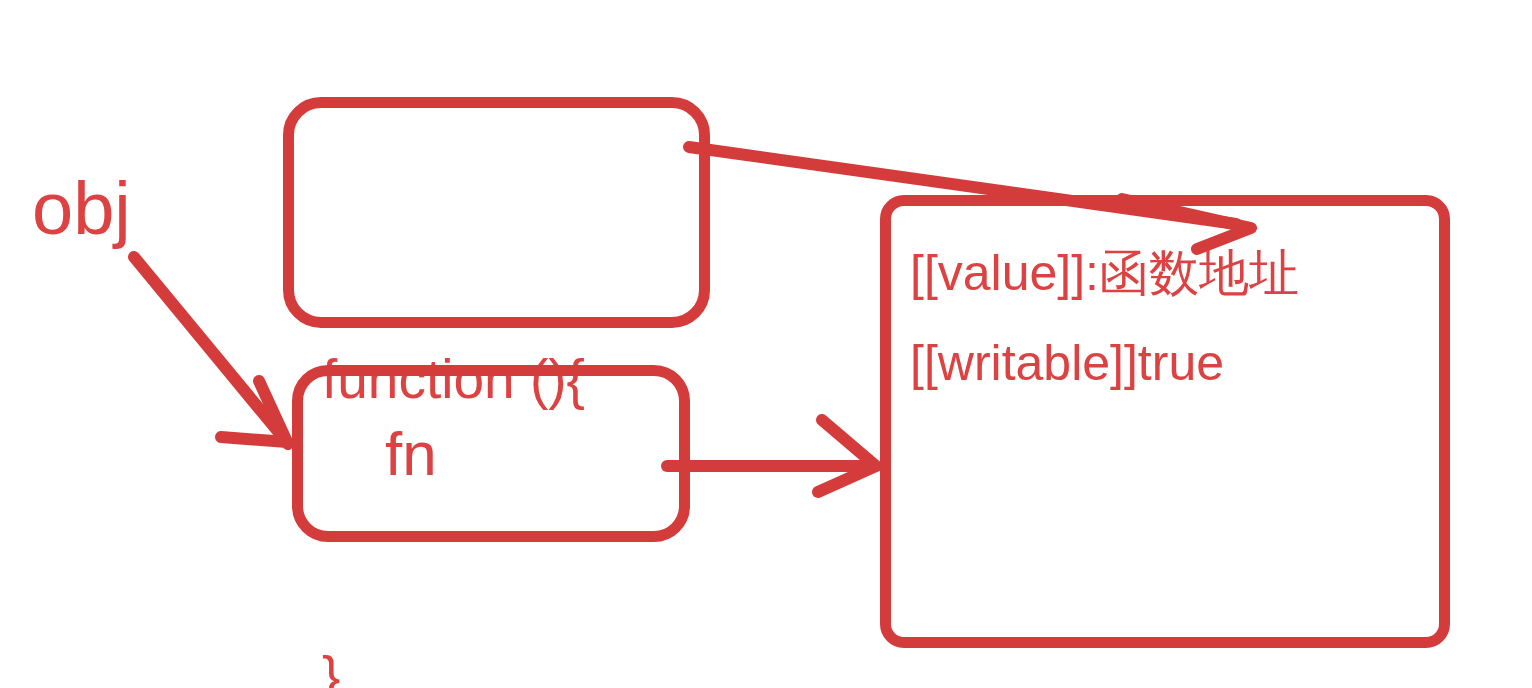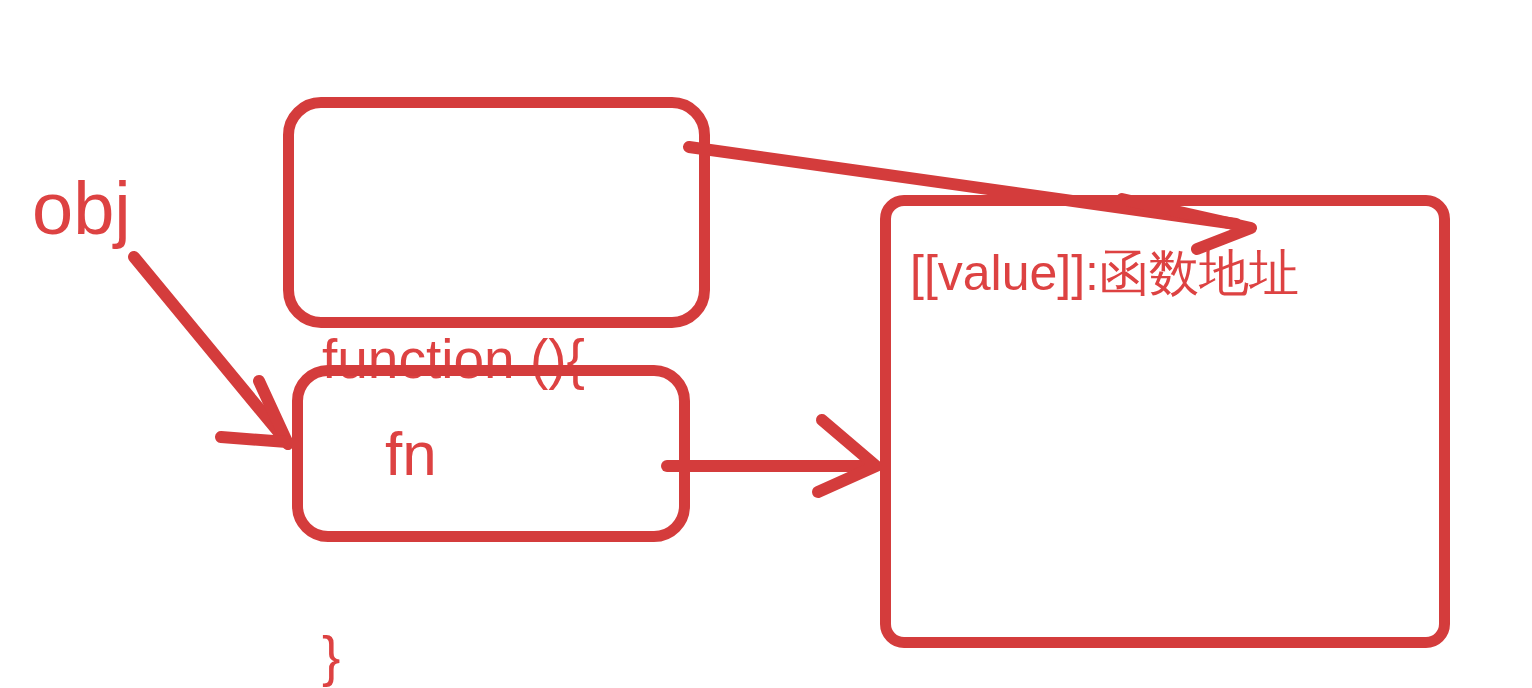--- a/index.html
+++ b/index.html
@@ -35,21 +35,21 @@
     border: 11px solid var(--ink, #d43c3c);
     background: transparent;
     box-sizing: border-box;
   }
   .function-box {
     left: 283px;
     top: 97px;
     width: 427px;
     height: 231px;
     border-radius: 38px;
-    padding: 4px 0 0 28px;
+    padding: 24px 0 0 28px;
     font-size: 55px;
     line-height: 99px;
     white-space: pre;
   }
   .fn-box {
     left: 292px;
     top: 365px;
     width: 398px;
     height: 177px;
     border-radius: 36px;
@@ -107,15 +107,16 @@
     <div>function (){</div>
     <div>}</div>
   </div>
 
   <div class="box fn-box">
     <span>fn</span>
   </div>
 
   <div class="box descriptor-box">
     <div>[[value]]:函数地址</div>
+    <div>[[writable]]true</div>
   </div>
 
 </div>
 
 </body></html>

